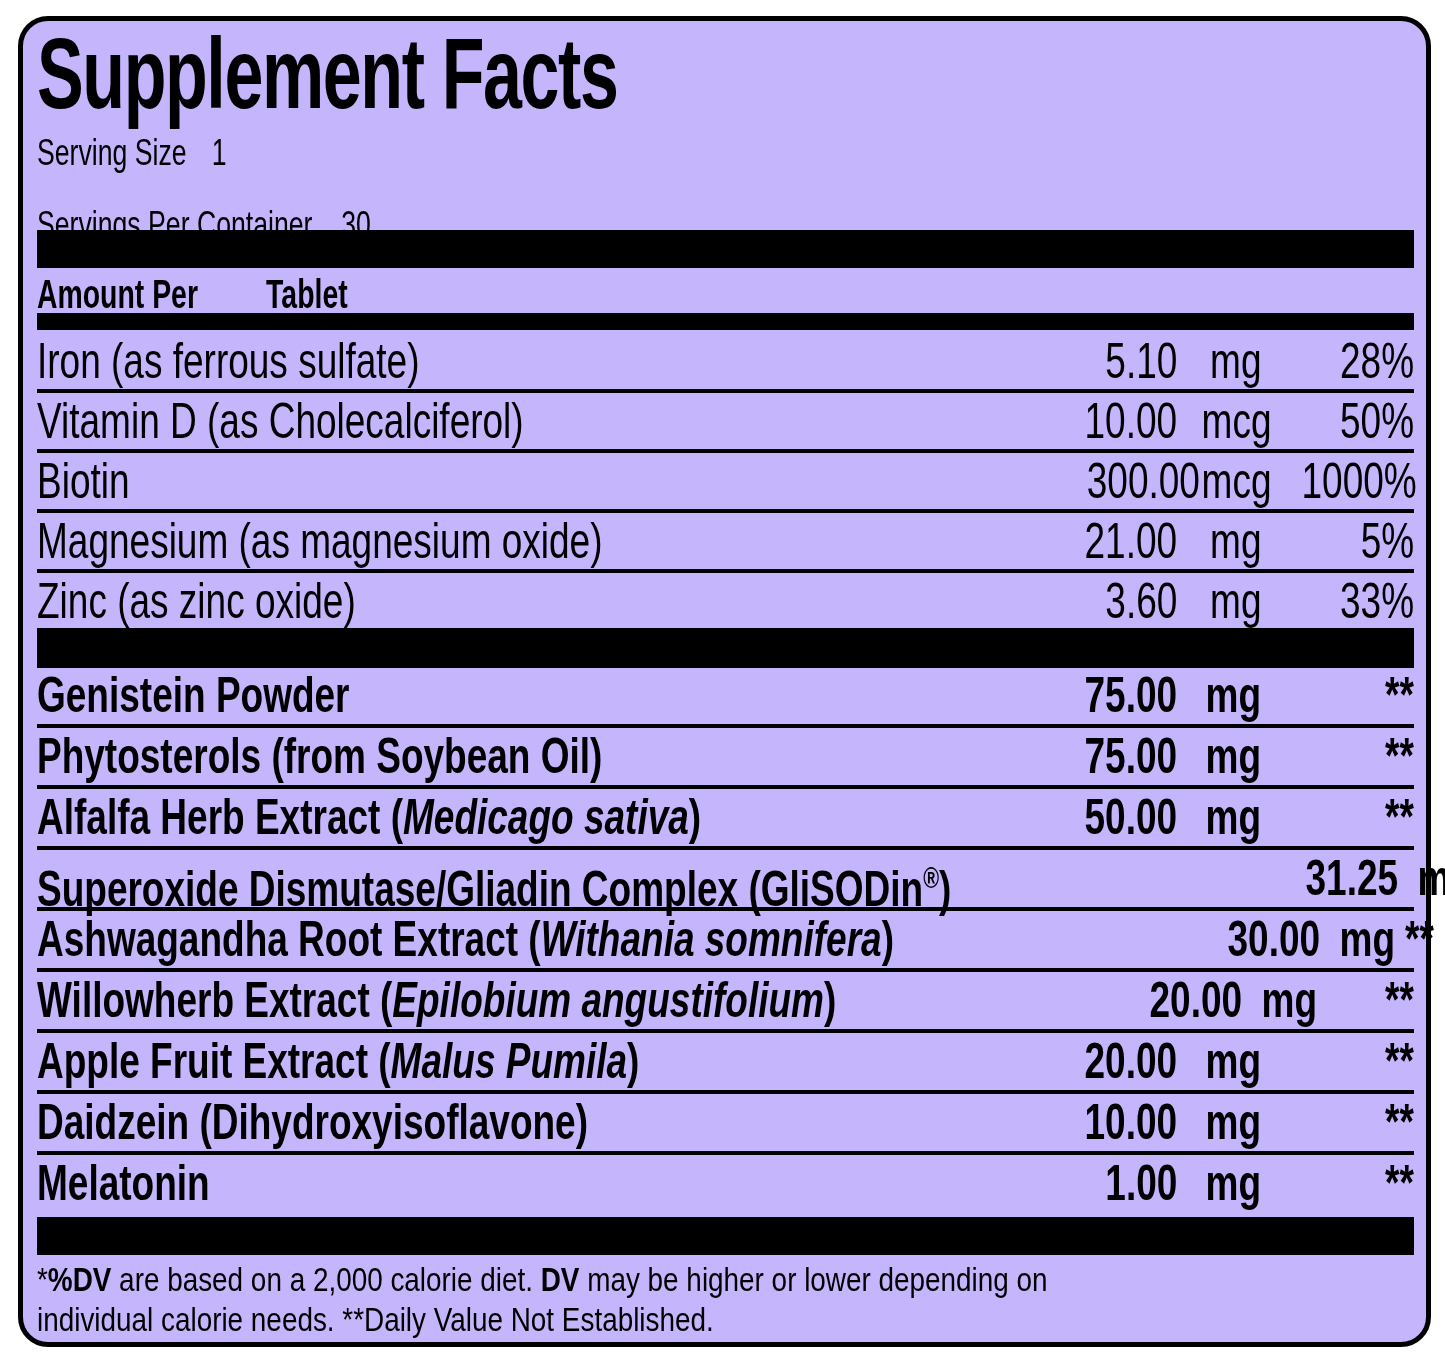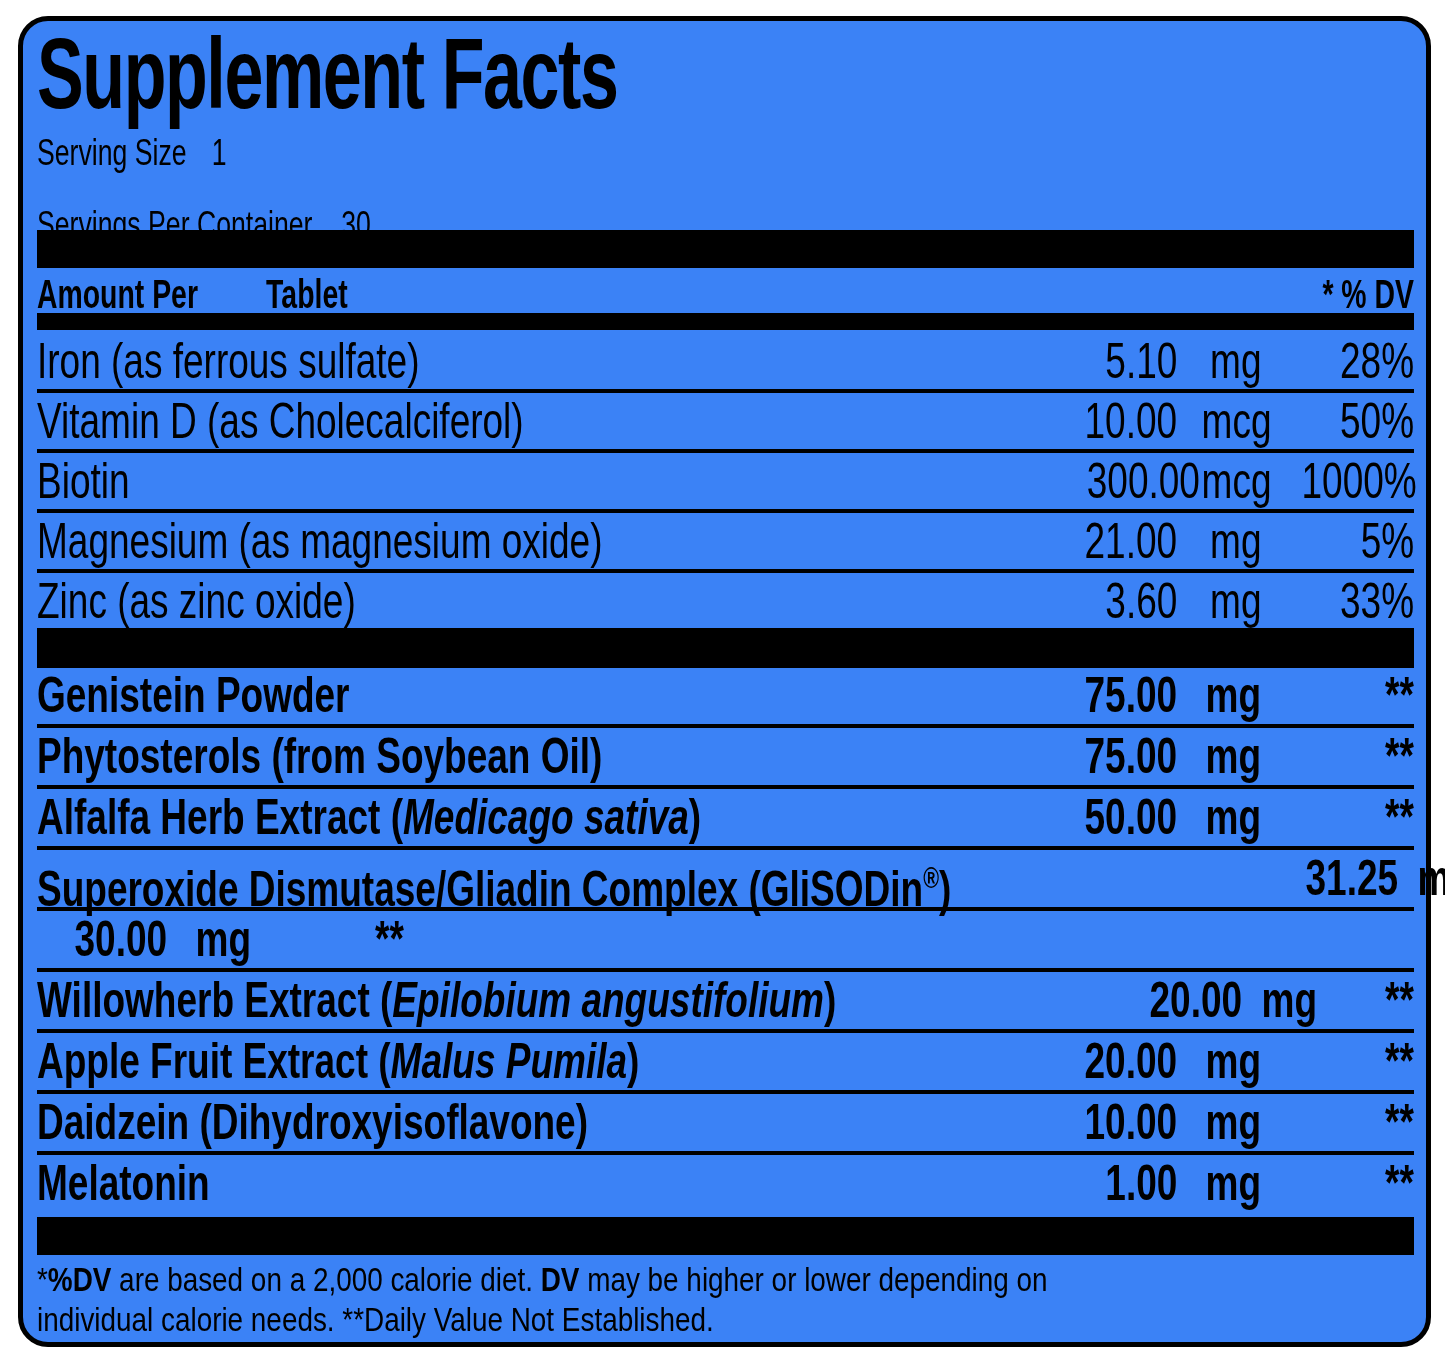--- a/index.html
+++ b/index.html
@@ -10,21 +10,21 @@
     color:#000;
     position:relative;
     overflow:hidden;
   }
   .panel{
     position:absolute;left:18px;top:16px;
     width:1413px;height:1331px;
     box-sizing:border-box;
     border:5px solid #000;
     border-radius:30px;
-    background:#3b82f6;
+    background:#c4b5fd;
   }
   .content{
     position:absolute;left:14px;top:0;
     width:1377px;height:100%;
   }
   .content>div{position:absolute;left:0;right:0;}
 
   
   .cx{display:inline-block;transform-origin:0 50%;white-space:nowrap;}
   .cx.r{transform-origin:100% 50%;}
@@ -102,23 +102,20 @@
     </div>
 
     <div class="bar bar1"></div>
 
     <div class="colhead">
       <div class="left">
         <span class="cx">
           <span>Amount Per</span><span class="unit-gap"></span><span>Tablet</span>
         </span>
       </div>
-      <div class="right">
-        <span class="cx r">* % DV</span>
-      </div>
     </div>
 
     <div class="bar bar2"></div>
 
     <div class="rows sec1">
         <div class="row">
           <div class="cell name"><span class="cx"><span>Iron (as ferrous sulfate)</span></span></div>
           <div class="cell amt"><span class="cx r">5.10</span></div>
           <div class="cell unit"><span class="cx r">mg</span></div>
           <div class="cell dv"><span class="cx r">28%</span></div>
@@ -170,20 +167,21 @@
           <div class="cell unit"><span class="cx r">mg</span></div>
           <div class="cell dv"><span class="cx r">**</span></div>
         </div>
         <div class="row">
           <div class="cell name"><span class="cx"><span>Superoxide Dismutase/Gliadin Complex (GliSODin</span><span class="rsup">®</span><span>)</span></span></div>
           <div class="cell amt"><span class="cx r">31.25</span></div>
           <div class="cell unit"><span class="cx r">mg</span></div>
           <div class="cell dv"><span class="cx r">**</span></div>
         </div>
         <div class="row">
+          <div class="cell name"><span class="cx"><span>Ashwagandha Root Extract (</span><i>Withania somnifera</i><span>)</span></span></div>
           <div class="cell amt"><span class="cx r">30.00</span></div>
           <div class="cell unit"><span class="cx r">mg</span></div>
           <div class="cell dv"><span class="cx r">**</span></div>
         </div>
         <div class="row">
           <div class="cell name"><span class="cx"><span>Willowherb Extract (</span><i>Epilobium angustifolium</i><span>)</span></span></div>
           <div class="cell amt"><span class="cx r">20.00</span></div>
           <div class="cell unit"><span class="cx r">mg</span></div>
           <div class="cell dv"><span class="cx r">**</span></div>
         </div>

